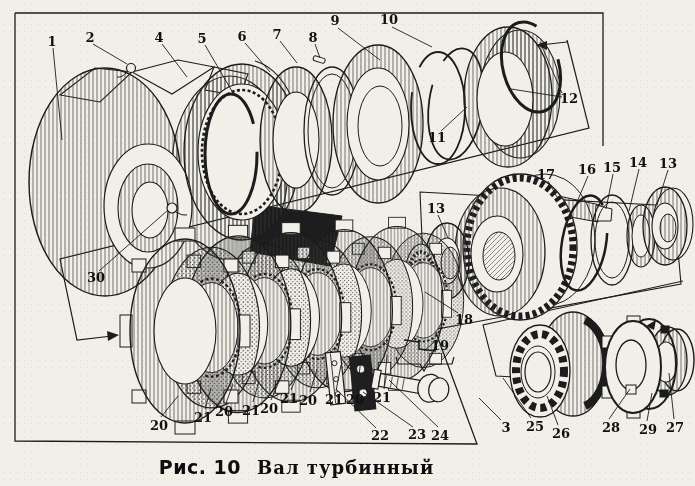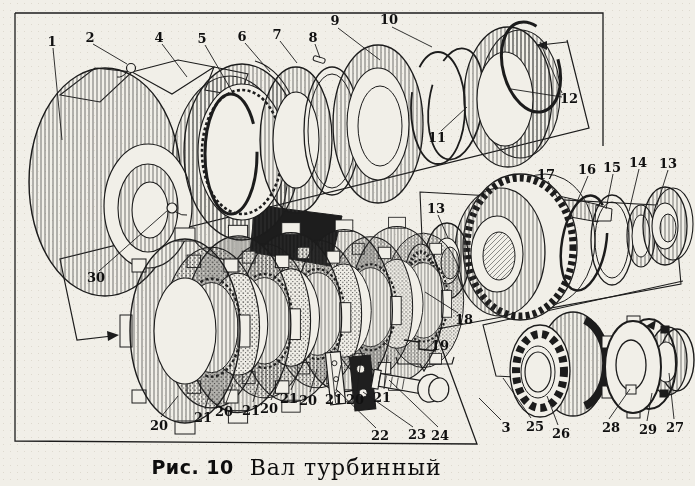--- a/index.html
+++ b/index.html
@@ -19,21 +19,21 @@
   .leader{stroke:#1c1c1c;stroke-width:0.9;fill:none;}
   .callout{font:bold 13px "DejaVu Serif", serif;fill:#101010;text-anchor:middle;}
   .frame{stroke:#1c1c1c;fill:none;}
   #caption{
     position:absolute;left:0;top:451px;width:633px;height:32px;
     display:flex;align-items:center;justify-content:center;
     gap:16px;color:#0d0d0d;padding-right:40px;box-sizing:border-box;
   }
   #caption .fig{font-weight:bold;font-size:19px;letter-spacing:0.5px;font-family:"DejaVu Sans",sans-serif;}
   #caption .code{font-weight:bold;font-size:18px;letter-spacing:0.6px;}
-  #caption .title{font-weight:normal;font-size:22px;letter-spacing:1px;}
+  #caption .title{font-weight:bold;font-size:18px;letter-spacing:1px;}
 </style>
 </head>
 <body>
 
 <div id="page">
 <svg width="695" height="452" viewBox="0 0 695 452">
   <defs>
     <pattern id="ph" width="4" height="4" patternUnits="userSpaceOnUse">
       <path d="M1,0V4" stroke="#3a3a3a" stroke-width="0.7"></path>
     </pattern>

